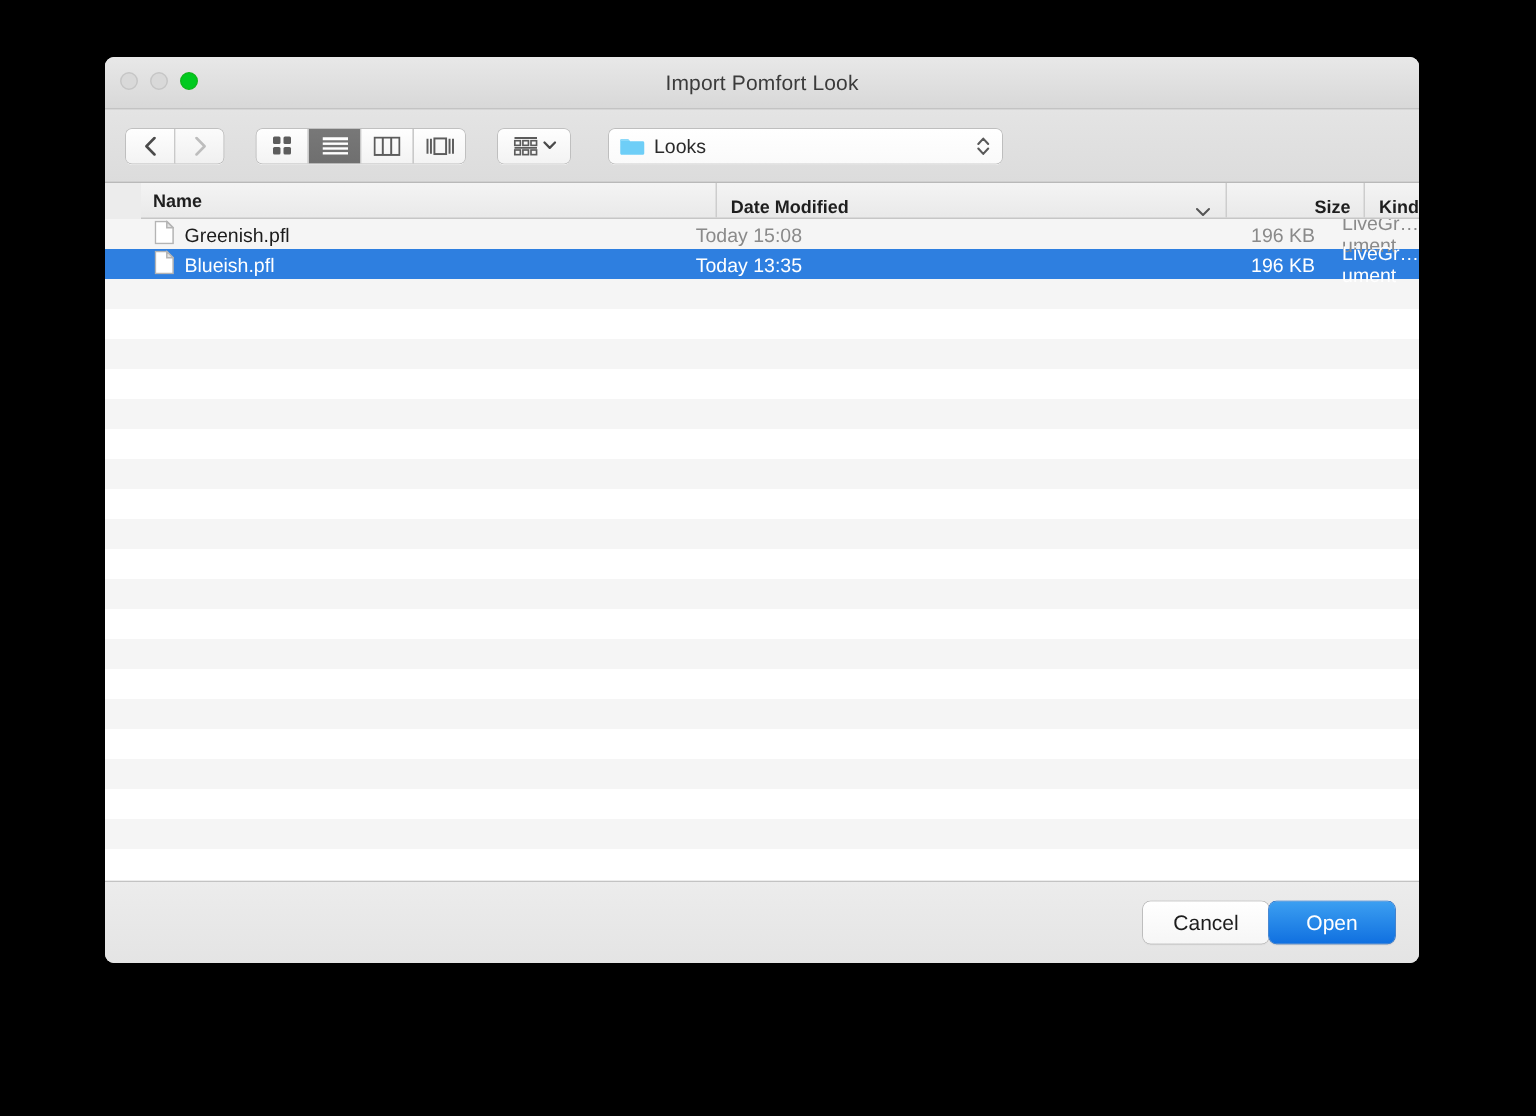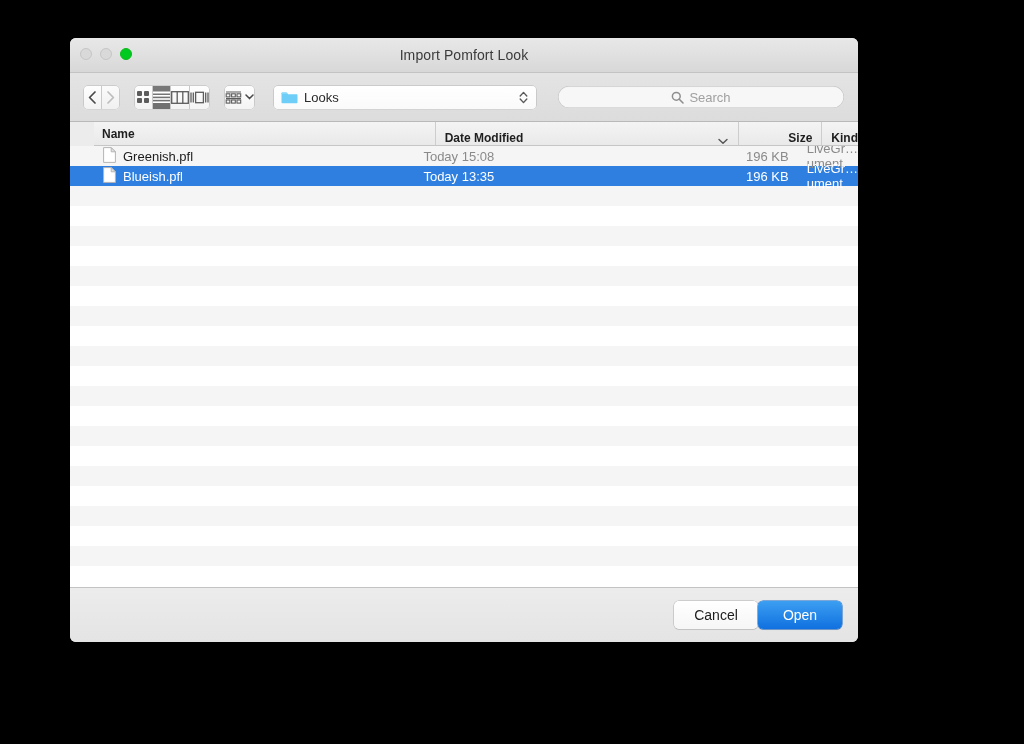--- a/index.html
+++ b/index.html
@@ -10,21 +10,21 @@
     height: 744px;
     overflow: hidden;
     font-family: "Liberation Sans", sans-serif;
     -webkit-font-smoothing: antialiased;
   }
 
   .window {
     position: absolute;
     left: 70px;
     top: 38px;
-    width: 788px;
+    width: 876px;
     height: 604px;
     background: #ececec;
     border-radius: 6px;
     box-shadow: 0 0 0 0.5px rgba(0,0,0,0.35);
     overflow: hidden;
     display: flex;
     flex-direction: column;
   }
 
   
@@ -61,21 +61,21 @@
   }
 
   
   .toolbar {
     height: 48px;
     background: linear-gradient(to bottom, #e4e4e4 0%, #dcdcdc 100%);
     border-bottom: 0.5px solid #b9b9b9;
     display: flex;
     align-items: center;
     padding: 0 14px;
-    gap: 2px;
+    gap: 8px;
     flex: 0 0 auto;
   }
 
   .seg {
     display: flex;
     height: 23px;
     border-radius: 4px;
     overflow: hidden;
     box-shadow: 0 0 0 0.5px #b5b5b5, 0 1px 0 rgba(255,255,255,0.65);
   }
@@ -358,29 +358,20 @@
       </span>
       <span class="label">Looks</span>
       <span class="stepper">
         <svg width="9" height="13" viewBox="0 0 9 13">
           <polyline points="1.2,5 4.5,1.4 7.8,5" fill="none" stroke="#5a5a5a" stroke-width="1.4" stroke-linecap="round" stroke-linejoin="round"></polyline>
           <polyline points="1.2,8 4.5,11.6 7.8,8" fill="none" stroke="#5a5a5a" stroke-width="1.4" stroke-linecap="round" stroke-linejoin="round"></polyline>
         </svg>
       </span>
     </div>
 
-    <div class="searchwrap">
-      <div class="search">
-        <svg width="13" height="13" viewBox="0 0 13 13">
-          <circle cx="5.3" cy="5.3" r="3.9" fill="none" stroke="#8e8e8e" stroke-width="1.5"></circle>
-          <line x1="8.3" y1="8.3" x2="12" y2="12" stroke="#8e8e8e" stroke-width="1.6" stroke-linecap="round"></line>
-        </svg>
-        <span class="ph">Search</span>
-      </div>
-    </div>
   </div>
 
   <div class="colhead">
     <div class="cell col-name">
       <span>Name</span>
     </div>
     <div class="cell col-date">
       <span>Date Modified</span>
       <svg width="10" height="7" viewBox="0 0 10 7">
         <polyline points="1,1.4 5,5.3 9,1.4" fill="none" stroke="#555" stroke-width="1.4" stroke-linecap="round" stroke-linejoin="round"></polyline>

